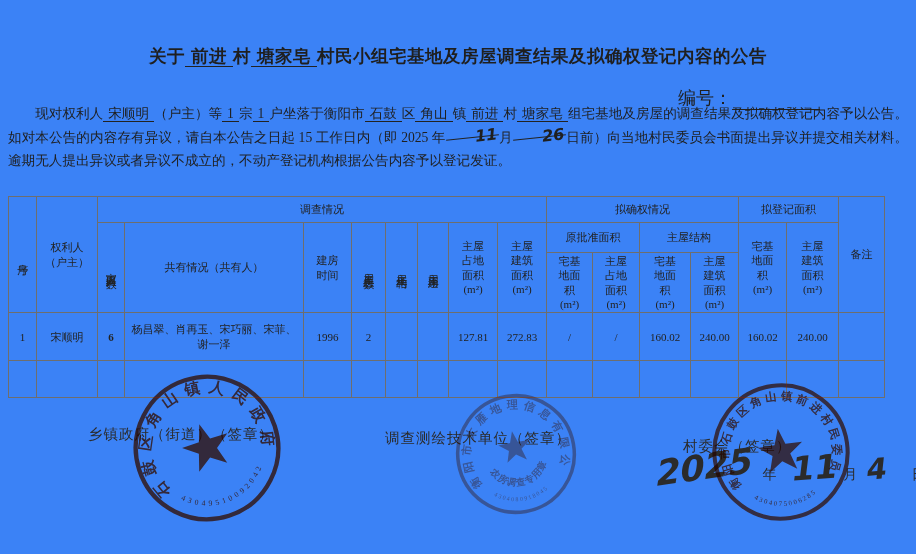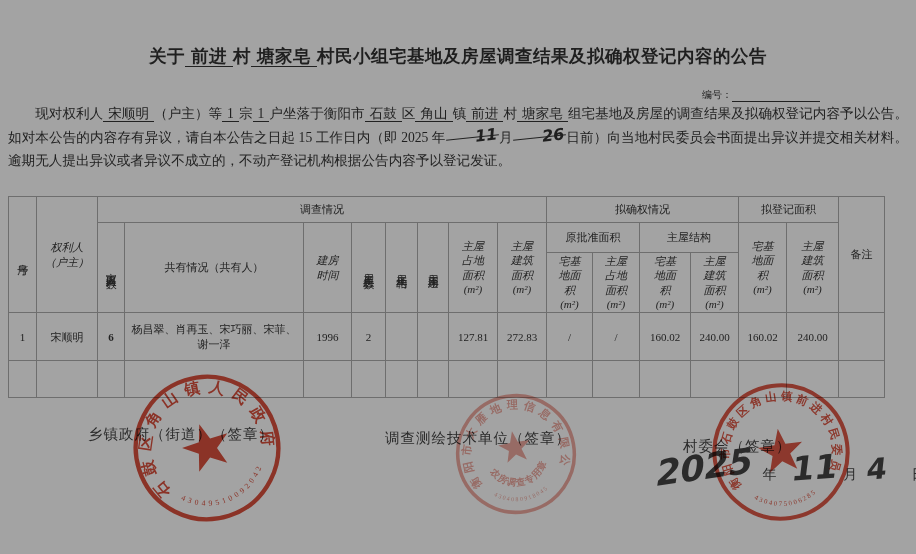--- a/index.html
+++ b/index.html
@@ -1,37 +1,37 @@
 <!DOCTYPE html>
 <html><head>
 <meta charset="utf-8">
 <style>
   html,body{margin:0;padding:0;background:#fff;}
-  .page{position:relative;width:916px;height:554px;background:#a3a3a3;overflow:hidden;
+  .page{position:relative;width:916px;height:554px;background:#3b82f6;overflow:hidden;
         font-family:"Liberation Serif","DejaVu Serif",serif;color:#1f1f1f;}
   
   .doc-title{position:absolute;top:44px;left:0;width:100%;text-align:center;
              font-size:17.5px;font-weight:700;letter-spacing:.5px;
              font-family:"Liberation Sans","DejaVu Sans",sans-serif;}
   .t-blank{border-bottom:1.6px solid #222;padding:0 6px;}
-  .doc-number{position:absolute;top:86px;right:96px;font-size:10px;}
+  .doc-number{position:absolute;top:86px;right:96px;font-size:18px;}
   .num-blank{display:inline-block;width:88px;height:15px;border-bottom:1px solid #222;vertical-align:bottom;}
   
   .doc-body{position:absolute;top:102px;left:8px;width:900px;font-size:13.6px;
             line-height:23.6px;text-align:justify;text-indent:2em;}
   .b-blank{border-bottom:1px solid #222;padding:0 5px;}
   .hw{font-family:"DejaVu Sans",sans-serif;font-style:italic;font-weight:700;}
   .doc-body .hw{display:inline-block;font-size:16px;line-height:0;transform:rotate(-6deg);
                 border-bottom:1px solid #222;padding:0 2px;}
   
   .tbl{position:absolute;left:8px;top:196px;width:876px;border-collapse:collapse;table-layout:fixed;
        font-size:11px;line-height:1.3;text-align:center;color:#222;}
   .tbl td{border:1px solid #6e6e6e;padding:1px 2px;vertical-align:middle;overflow:hidden;}
   .vt{display:inline-block;writing-mode:vertical-rl;text-orientation:upright;letter-spacing:1.5px;}
-  .w2{display:inline-block;width:2.5em;font-style:italic;}
+  .w2{display:inline-block;width:2.5em;}
   .w1{display:inline-block;width:1.2em;margin-left:32px;}
   
   .sig{position:absolute;font-size:14.5px;letter-spacing:1px;color:#2b2b2b;}
   .sig-township{left:88px;top:425px;}
   .sig-surveyor{left:385px;top:429px;}
   .sig-village{left:683px;top:437px;}
   .dateline{position:absolute;left:656px;top:450px;font-size:14px;display:flex;align-items:baseline;color:#2b2b2b;}
   .dl-year{font-size:35px;transform:rotate(-8deg) skewX(-6deg);line-height:1;}
   .dl-month{font-size:33px;margin-left:16px;line-height:1;transform:rotate(-4deg);}
   .dl-day{font-size:29px;margin-left:10px;line-height:1;transform:rotate(-5deg);}

